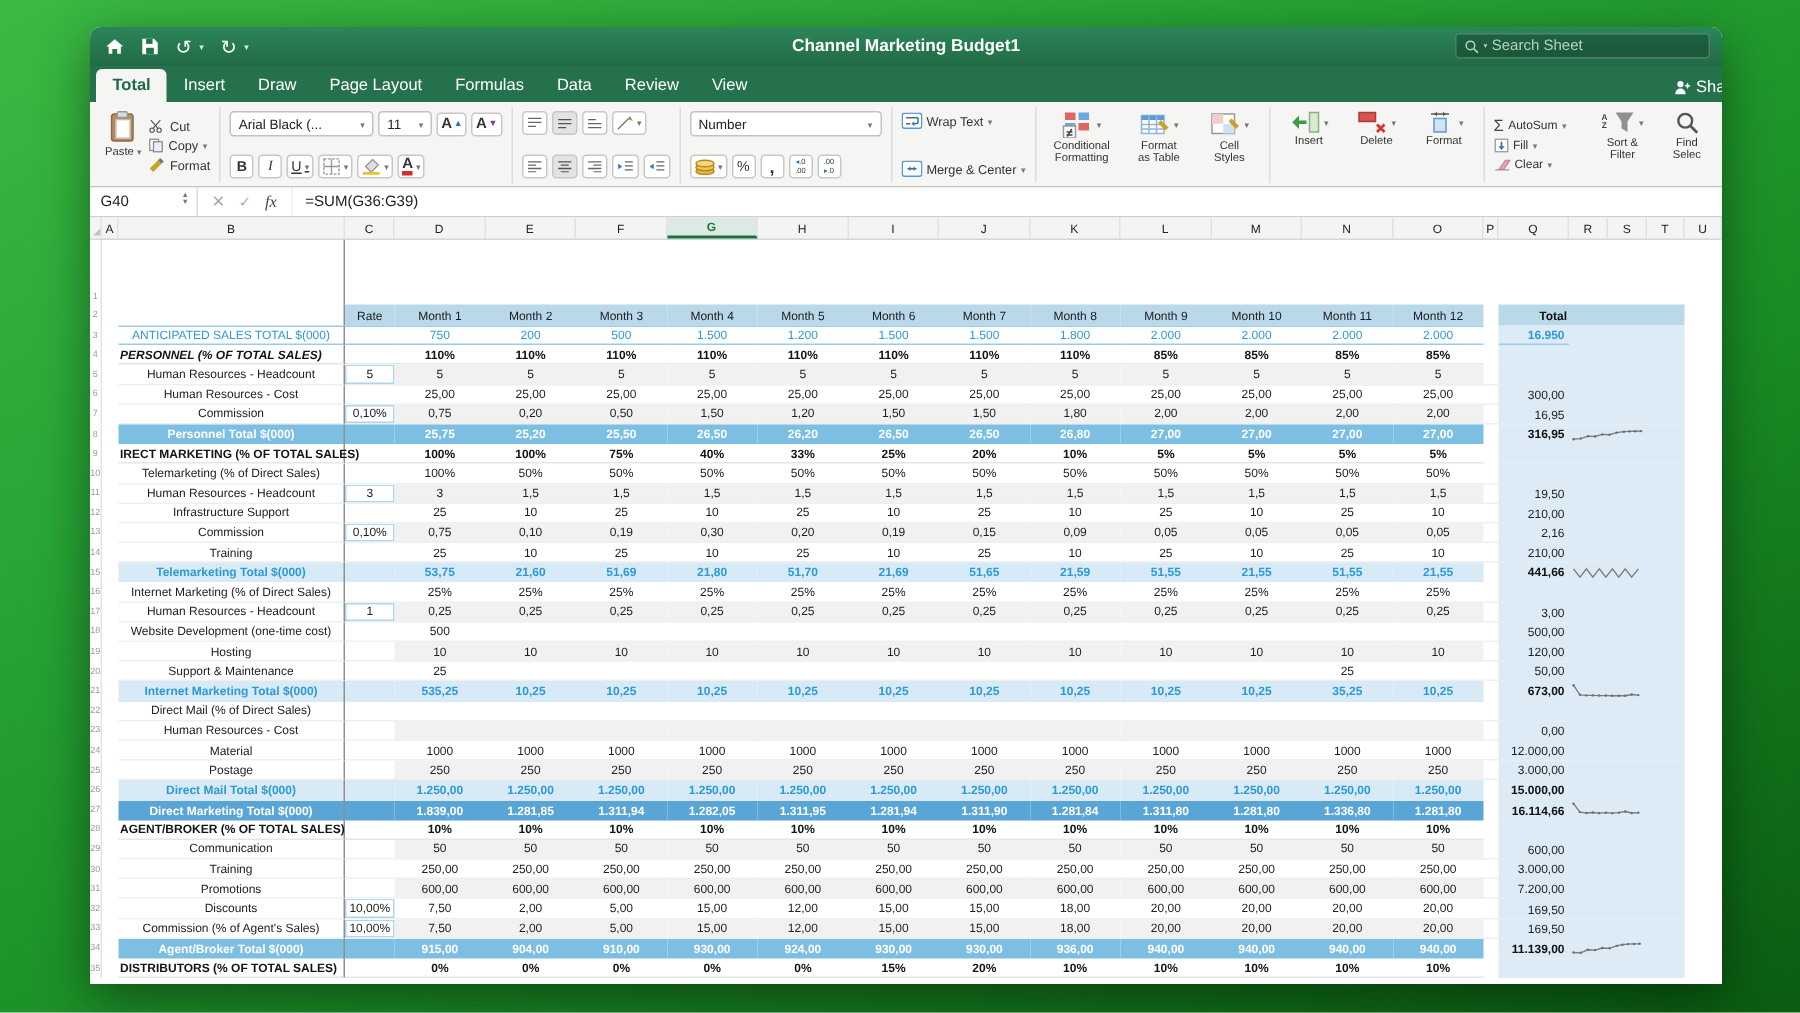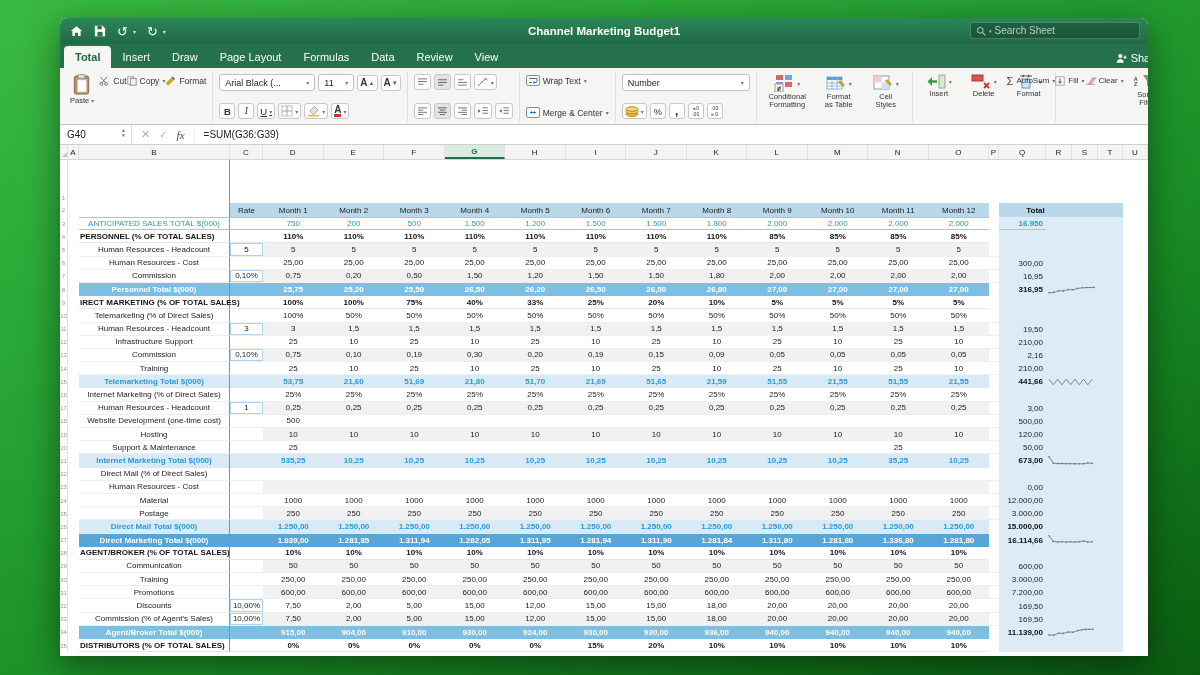--- a/index.html
+++ b/index.html
@@ -19,21 +19,21 @@
 .tabrow{height:24px;background:#24714b;display:flex;align-items:flex-end;padding:0 4px;position:relative}
 .tab{color:#fff;font-size:11px;padding:5px 11px 5px;cursor:default}
 .tab.active{background:#f5f5f3;color:#1e6b43;font-weight:bold;border-radius:4px 4px 0 0}
 .share{position:absolute;right:-12px;bottom:4px;color:#fff;font-size:11px;display:flex;align-items:center;gap:3px;white-space:nowrap}
 
 .ribbon{height:57px;background:#f5f5f3;border-bottom:1px solid #c3c3c3;display:flex;padding:3px 0 2px 4px;overflow:hidden}
 .grp{display:flex;gap:5px;padding:1px 6px;border-right:1px solid #dededc;flex:none}
 .bigbtn{display:flex;flex-direction:column;align-items:center;justify-content:flex-start;text-align:center;padding-top:2px}
 .blbl{font-size:7.5px;color:#333;line-height:1.12;margin-top:2px;white-space:nowrap}
 .blbl2{font-size:7.5px;color:#333;line-height:1.12;margin-top:1px}
-.mcol{display:flex;flex-direction:row;justify-content:flex-end;padding:2px 0}
+.mcol{display:flex;flex-direction:column;justify-content:center;padding:2px 0}
 .minibtn{display:flex;align-items:center;gap:3px;font-size:8.5px;color:#333;height:13px;white-space:nowrap}
 .g2{display:flex;flex-direction:column;justify-content:space-between;padding:2px 0}
 .hrow{display:flex;align-items:center;gap:3px}
 .selbox{border:1px solid #c2c2c2;border-radius:3px;background:#fff;font-size:9px;display:flex;align-items:center;height:17px;padding:0 5px;color:#222;justify-content:space-between}
 .sq{border:1px solid #c8c8c8;background:#fff;border-radius:3px;height:16px;min-width:16px;display:flex;align-items:center;justify-content:center;font-size:9.5px;color:#333;padding:0 2px;gap:1px}
 .car{color:#777;font-size:6px}
 .carB{color:#777;font-size:6px;margin-left:1px}
 .bI{font-weight:bold}.iI{font-style:italic;font-family:"Liberation Serif",serif}.uI{text-decoration:underline}
 .fA{font-size:10px;font-weight:bold;color:#333}
 .upc{color:#2e74b5;font-size:6px;vertical-align:top}.dnc{color:#7b3fa0;font-size:6px;vertical-align:top}
@@ -282,71 +282,71 @@
                 <path d="M6 1h6M6 4h6M6 7h6" stroke="#666"></path>
                 <path d="M1 4.5 4 2.5v4z" fill="#2e74b5"></path>
               </svg>
             </div>
         </div>
       </div>
     </div>
 
     <div class="grp">
       <div class="g2">
+        <div class="selbox" style="width:128px">
+            <span>Number</span>
+            <span class="car">▾</span>
+          </div>
+        <div class="hrow">
+          <div class="sq">
+              <svg width="14" height="11" viewBox="0 0 14 11">
+                <ellipse cx="7" cy="8.2" rx="6" ry="2.2" fill="#e8b93f" stroke="#b78a1f"></ellipse>
+                <ellipse cx="7" cy="5.6" rx="6" ry="2.2" fill="#efc858" stroke="#b78a1f"></ellipse>
+                <ellipse cx="7" cy="3" rx="6" ry="2.2" fill="#f5d97e" stroke="#b78a1f"></ellipse>
+              </svg>
+              <span class="carB">▾</span>
+            </div>
+          <div class="sq">
+              <span>%</span>
+            </div>
+          <div class="sq">
+              <span style="font-size:12px;font-weight:bold;line-height:8px">,</span>
+            </div>
+          <div class="sq dec">
+              <span class="t5"><span class="bluea">◂</span>.0</span>
+              <span class="t5">.00</span>
+            </div>
+          <div class="sq dec">
+              <span class="t5">.00</span>
+              <span class="t5"><span class="bluea">▸</span>.0</span>
+            </div>
+        </div>
+      </div>
+    </div>
+
+    <div class="grp">
+      <div class="g2">
         <div class="minibtn">
           <svg width="14" height="11" viewBox="0 0 14 11">
               <rect x="0.5" y="0.5" width="13" height="10" rx="1.5" fill="#fff" stroke="#5b9bd5"></rect>
               <path d="M3 3.5h8M3 7.5h3" stroke="#666"></path>
               <path d="M11 3.5v3c0 1-1 1-2 1H8" stroke="#2e74b5" fill="none"></path>
               <path d="M8.5 5.8 6.8 7.5l1.7 1.7z" fill="#2e74b5"></path>
             </svg>
           <span>Wrap Text</span> 
             <span class="car">▾</span>
         </div>
         <div class="minibtn">
           <svg width="14" height="11" viewBox="0 0 14 11">
               <rect x="0.5" y="0.5" width="13" height="10" rx="1.5" fill="#fff" stroke="#5b9bd5"></rect>
               <path d="M4 5.5h6" stroke="#2e74b5"></path>
               <path d="M4.2 5.5 6 3.8v3.4zM9.8 5.5 8 3.8v3.4z" fill="#2e74b5"></path>
             </svg>
           <span>Merge &amp; Center</span> 
             <span class="car">▾</span>
-        </div>
-      </div>
-    </div>
-
-    <div class="grp">
-      <div class="g2">
-        <div class="selbox" style="width:128px">
-            <span>Number</span>
-            <span class="car">▾</span>
-          </div>
-        <div class="hrow">
-          <div class="sq">
-              <svg width="14" height="11" viewBox="0 0 14 11">
-                <ellipse cx="7" cy="8.2" rx="6" ry="2.2" fill="#e8b93f" stroke="#b78a1f"></ellipse>
-                <ellipse cx="7" cy="5.6" rx="6" ry="2.2" fill="#efc858" stroke="#b78a1f"></ellipse>
-                <ellipse cx="7" cy="3" rx="6" ry="2.2" fill="#f5d97e" stroke="#b78a1f"></ellipse>
-              </svg>
-              <span class="carB">▾</span>
-            </div>
-          <div class="sq">
-              <span>%</span>
-            </div>
-          <div class="sq">
-              <span style="font-size:12px;font-weight:bold;line-height:8px">,</span>
-            </div>
-          <div class="sq dec">
-              <span class="t5"><span class="bluea">◂</span>.0</span>
-              <span class="t5">.00</span>
-            </div>
-          <div class="sq dec">
-              <span class="t5">.00</span>
-              <span class="t5"><span class="bluea">▸</span>.0</span>
-            </div>
         </div>
       </div>
     </div>
 
     <div class="grp">
       <div class="bigbtn" style="width:49px">
         <span class="hrow">
             <svg width="20" height="18" viewBox="0 0 20 18">
               <rect x="2" y="1" width="7" height="5" fill="#e06666"></rect>
               <rect x="11" y="1" width="7" height="5" fill="#6fa8dc"></rect>
@@ -554,21 +554,21 @@
           <div class="c v sb" style="width: 60.5px;">2.000</div>
           <div class="c pcol" style="width: 10px;"></div>
           <div class="c tot pale blue bb" style="width: 47px;">16.950</div>
           <div class="c pale sparkc" style="width: 52px;"></div>
           <div class="c pale" style="width: 25px;"></div>
           <div class="c" style="width: 25px;"></div>
         </div>
         <div class="r r-section">
           <div class="c gut" style="width: 8px;">4</div>
           <div class="c" style="width: 11px;"></div>
-          <div class="c lbl lblL ovis" style="width: 151px;">PERSONNEL (% OF TOTAL SALES)</div>
+          <div class="c lbl lblL ovis" style="width: 151px; font-style: italic;">PERSONNEL (% OF TOTAL SALES)</div>
           <div class="c ratec" style="width: 33px;"></div>
           <div class="c v" style="width: 60.5px;">110%</div>
           <div class="c v" style="width: 60.5px;">110%</div>
           <div class="c v" style="width: 60.5px;">110%</div>
           <div class="c v" style="width: 60.5px;">110%</div>
           <div class="c v" style="width: 60.5px;">110%</div>
           <div class="c v" style="width: 60.5px;">110%</div>
           <div class="c v" style="width: 60.5px;">110%</div>
           <div class="c v" style="width: 60.5px;">110%</div>
           <div class="c v" style="width: 60.5px;">85%</div>

